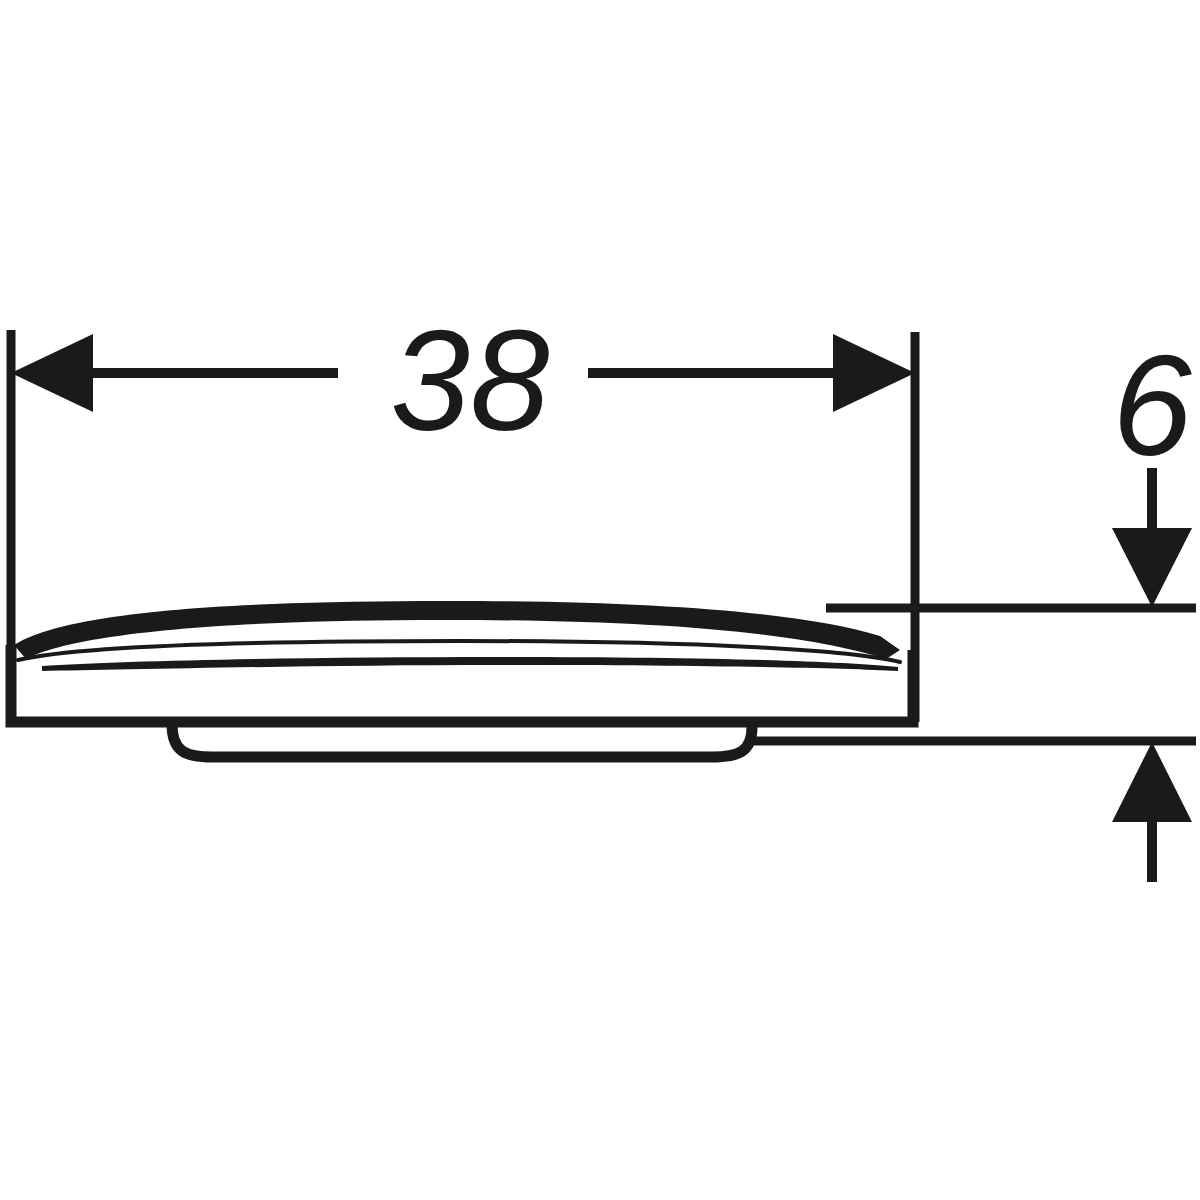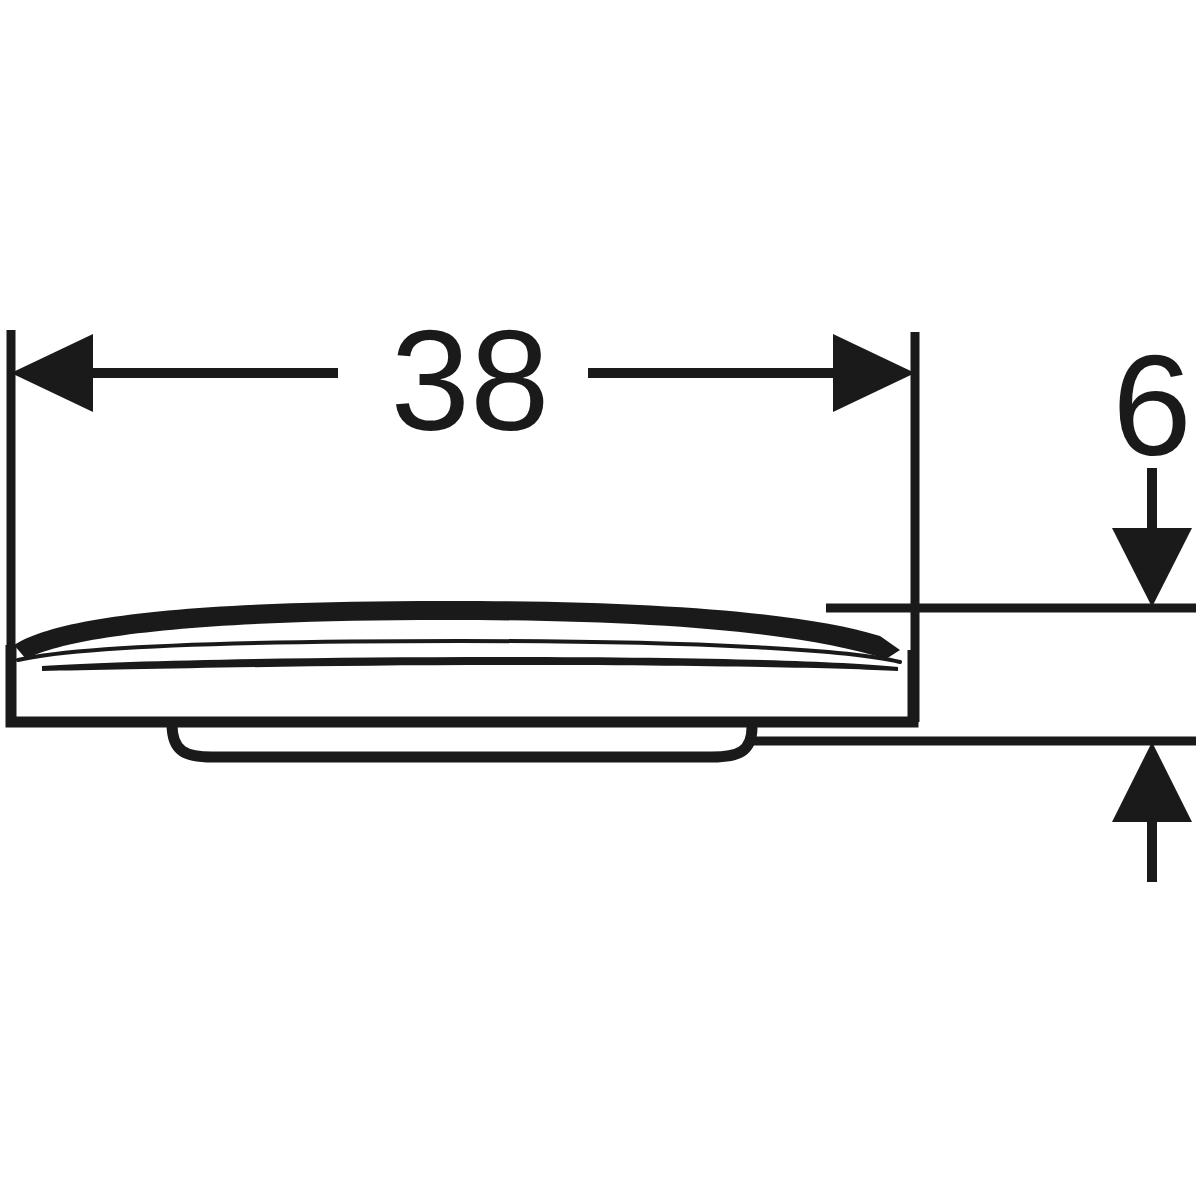--- a/index.html
+++ b/index.html
@@ -12,20 +12,21 @@
     width: 1200px;
     height: 1200px;
     font-family: "Liberation Sans", sans-serif;
     overflow: hidden;
   }
   #drawing-root {
     position: relative;
     width: 1200px;
     height: 1200px;
     background: #ffffff;
+    font-style: italic;
   }
   #drawing-svg {
     position: absolute;
     left: 0;
     top: 0;
     width: 1200px;
     height: 1200px;
     display: block;
   }
   .dim-text {

